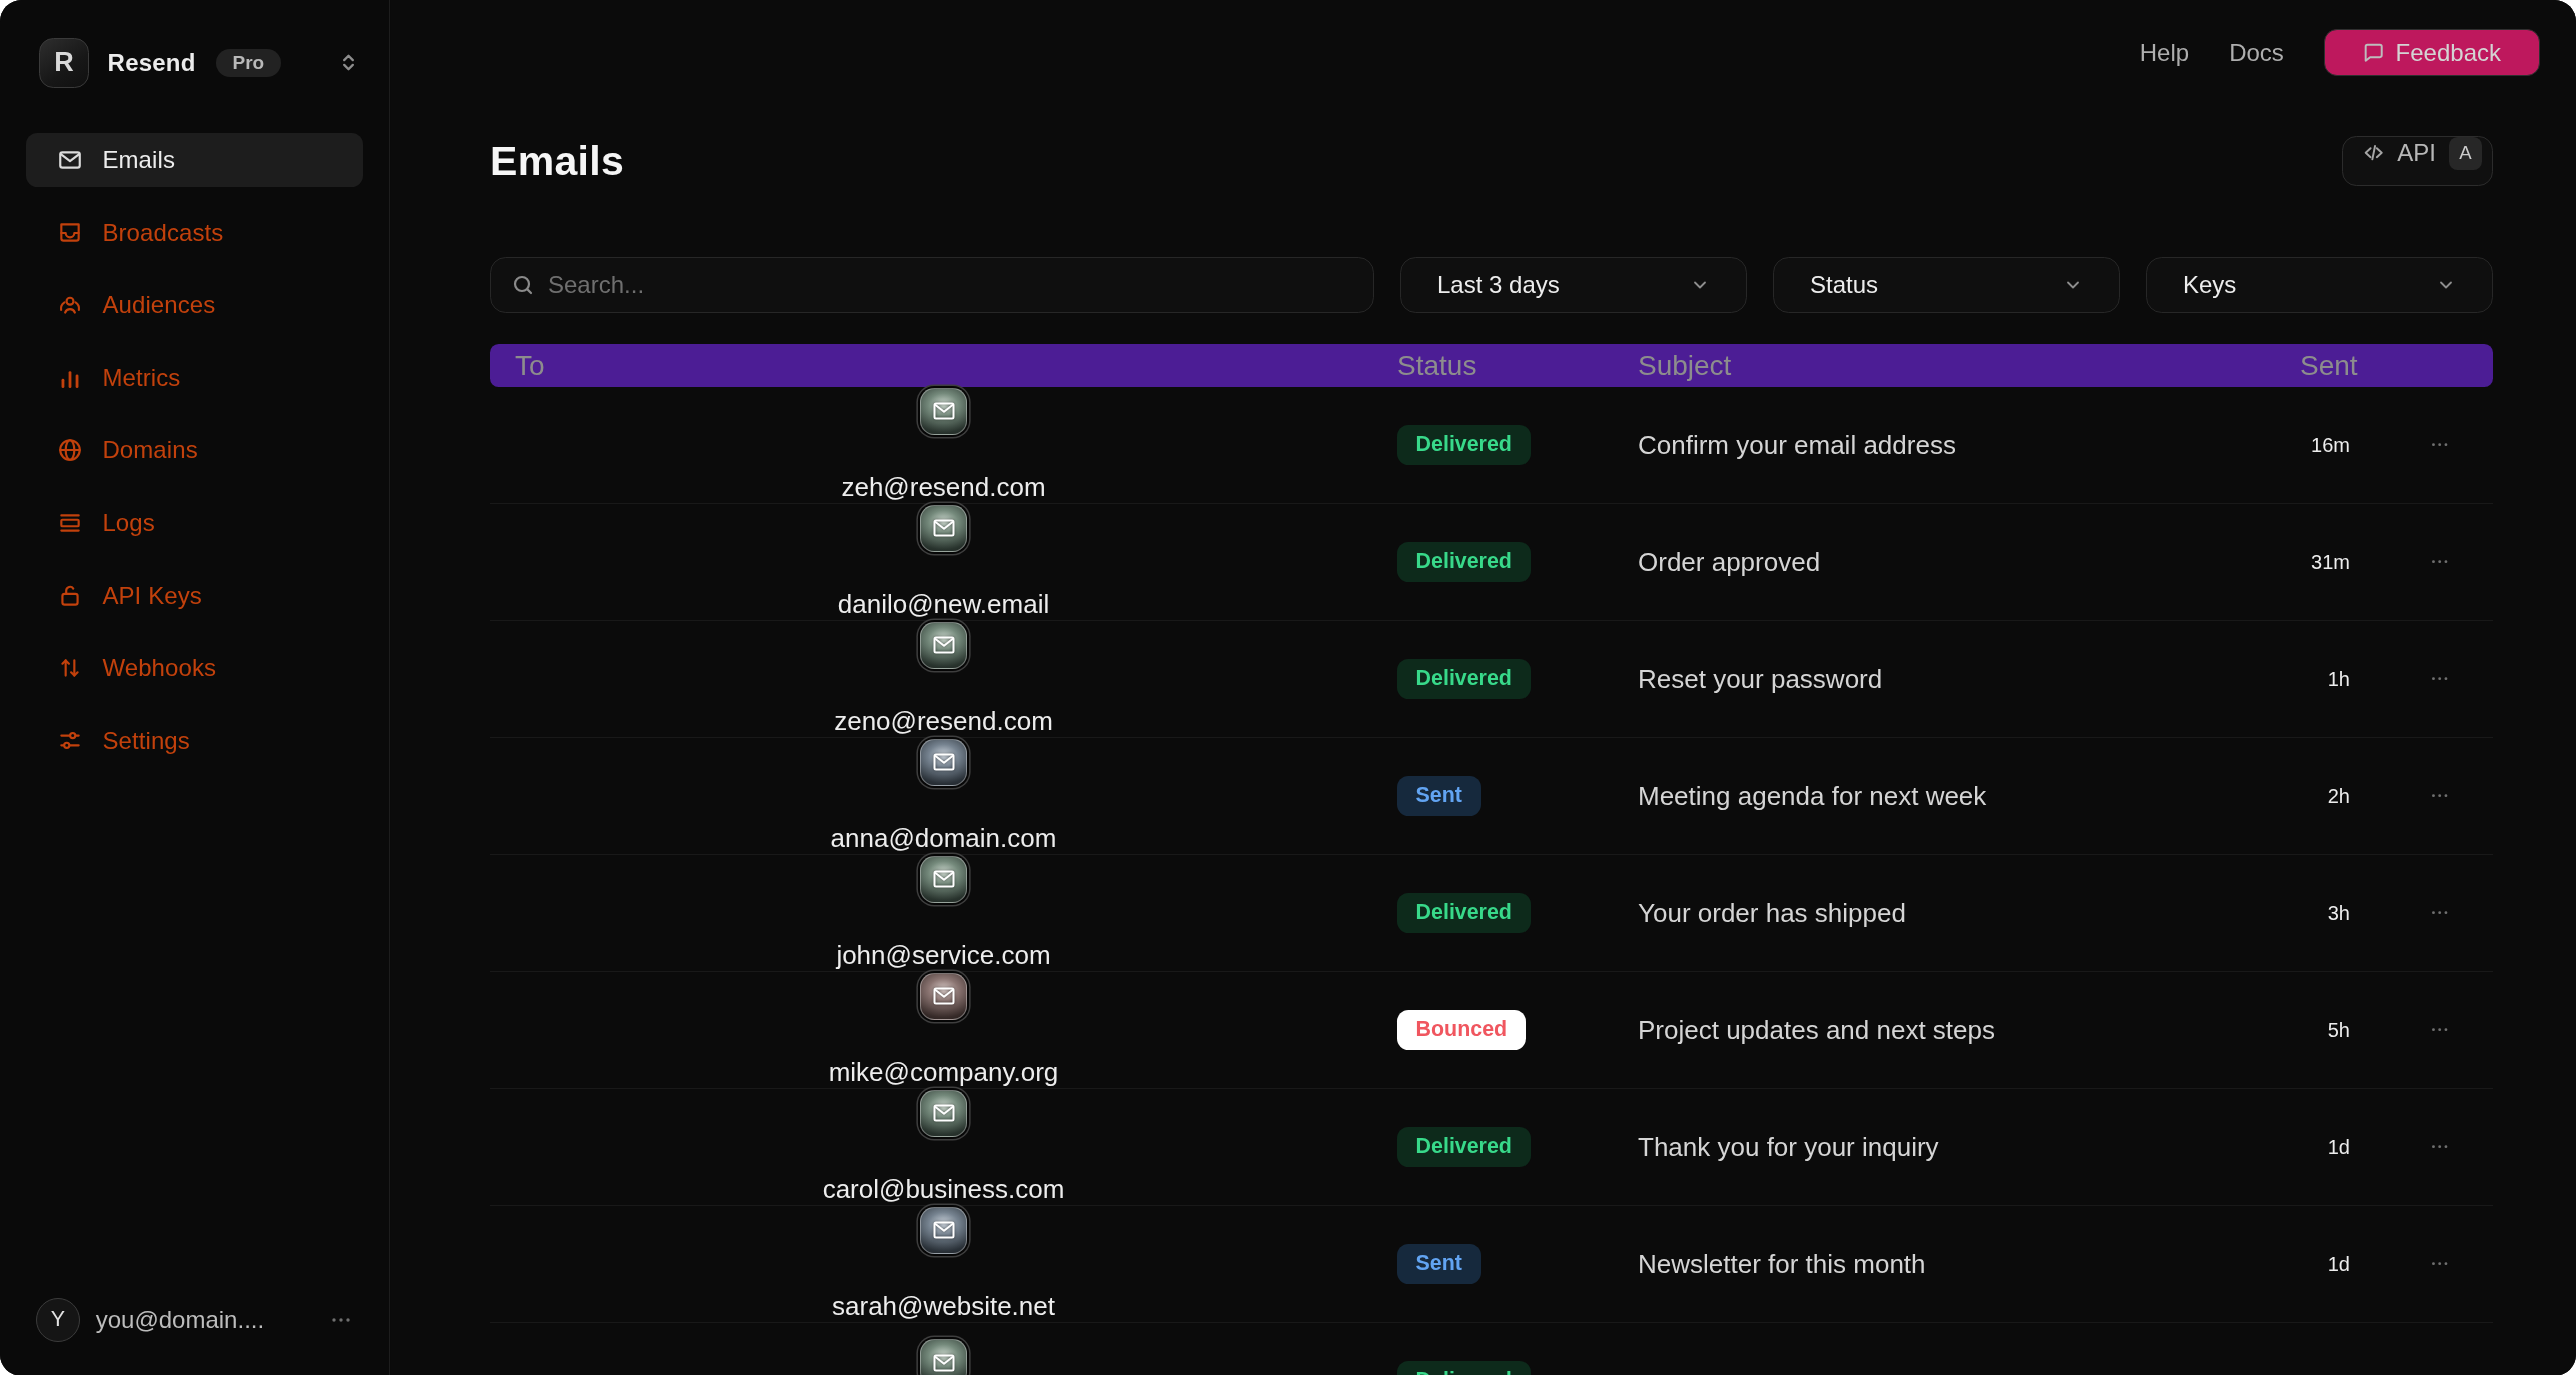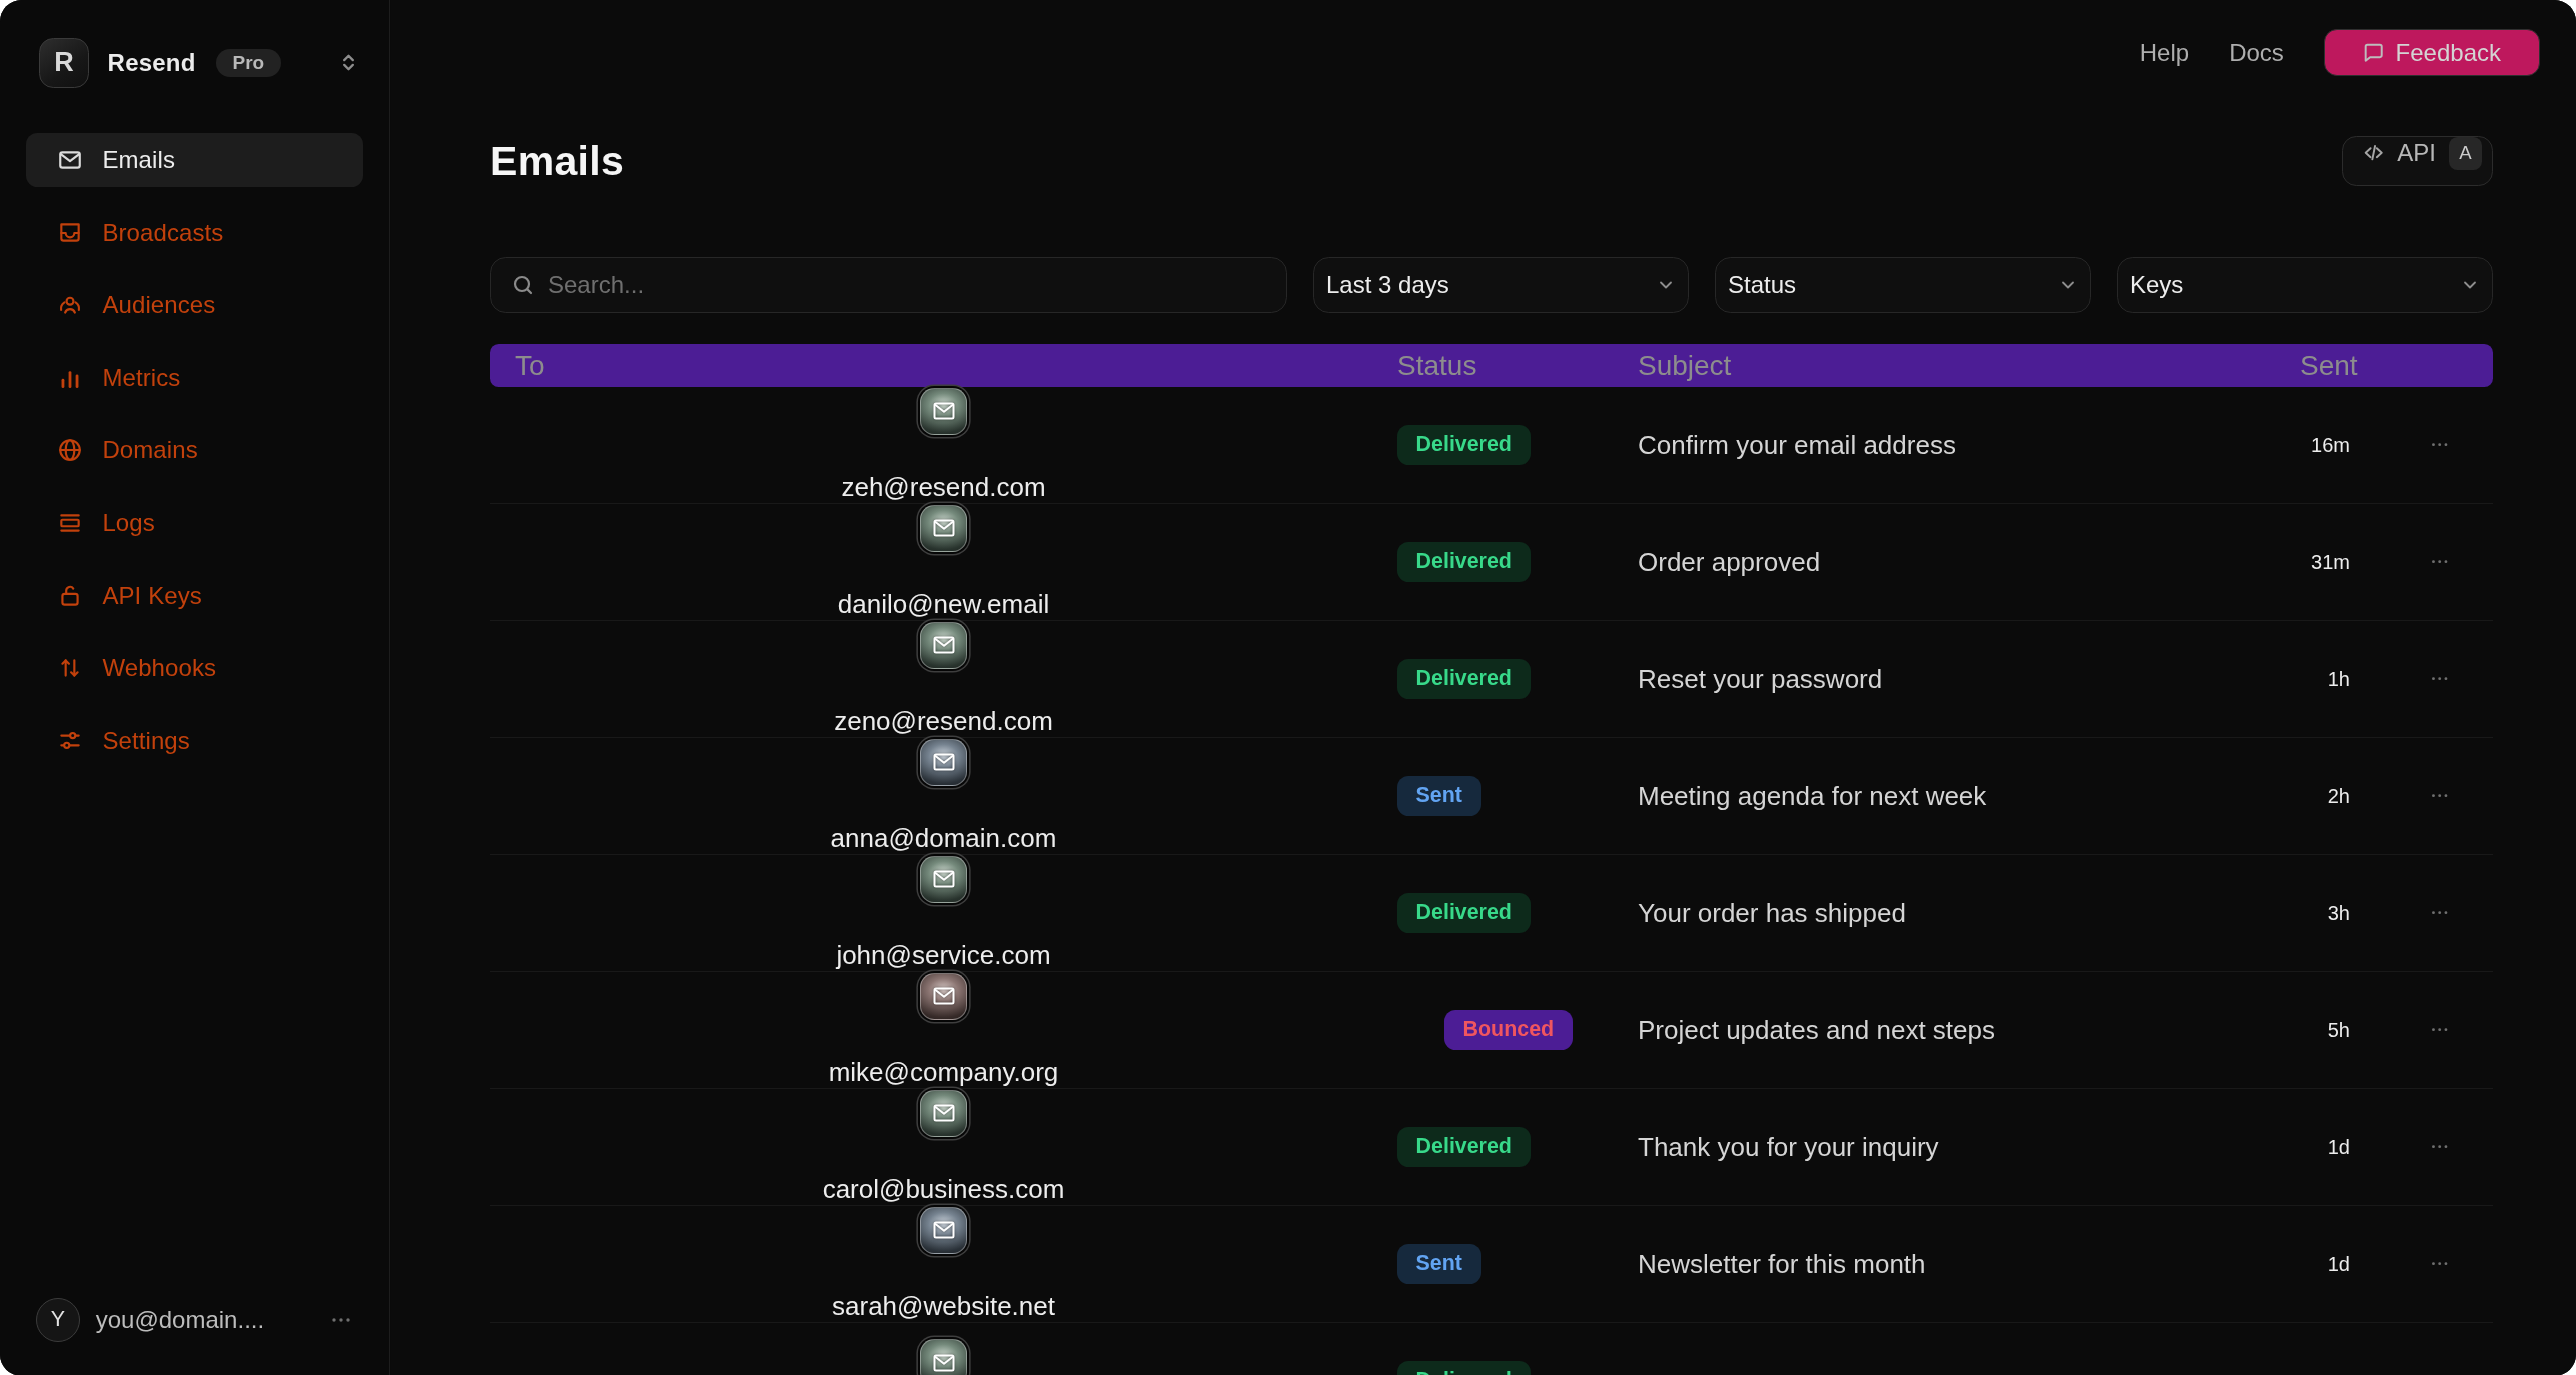--- a/index.html
+++ b/index.html
@@ -91,22 +91,22 @@
     flex:1; height:56px; background:#0f0f0f; border:1.4px solid #272727; border-radius:15.7px;
     display:flex; align-items:center; padding:0 20px; gap:13px;
   }
   .search-box .ico { display:flex; color:#8a8a8a; flex:none; }
   .search-input {
     flex:1; background:transparent; border:none; outline:none;
     font-size:24px; color:#e6e6e6; font-family:inherit;
   }
   .search-input::placeholder { color:#6f6f6f; }
   .dropdown {
-    width:376px; height:56px; background:#0f0f0f; border:1.4px solid #272727; border-radius:15.7px;
-    display:flex; align-items:center; justify-content:space-between; padding:0 12px;
+    width:347px; height:56px; background:#0f0f0f; border:1.4px solid #272727; border-radius:15.7px;
+    display:flex; align-items:center; justify-content:space-between; padding:0 36px;
     font-size:24px; color:#ededed; cursor:pointer; flex:none;
   }
   .dropdown .ico { display:flex; color:#8d8d8d; }
 
   
   .tgrid { display:grid; grid-template-columns:882px 241px 1fr 86px 107px; align-items:center; }
   .thead {
     margin-top:31px; height:43px; background:#4c1d95; border-radius:8.6px;
     font-size:28px; color:#8d8d8d;
   }
@@ -135,21 +135,21 @@
   .row-email { font-size:26px; color:#ededed; }
   .row-subject { font-size:26px; color:#d5d5d5; }
   .row-sent { font-size:20px; color:#ededed; font-weight:500; }
 
   .badge {
     display:inline-flex; align-items:center; padding:9.3px 18.6px; border-radius:11.4px;
     font-size:21.4px; font-weight:600; line-height:1;
   }
   .badge.delivered { background:#0d2a1b; color:#38d98a; }
   .badge.sent      { background:#16293d; color:#62a4f2; }
-  .badge.bounced   { background:#4c1d95; color:#f0565f;margin-left:47px; }
+  .badge.bounced   { background:#ffffff; color:#f0565f; }
 
   .menu-btn { width:50px; height:50px; border:none; background:transparent; color:#707070;
     display:flex; align-items:center; justify-content:center; cursor:pointer; }
 </style>
 </head>
 <body>
 
 <div class="app">
 
   <aside class="sidebar">

